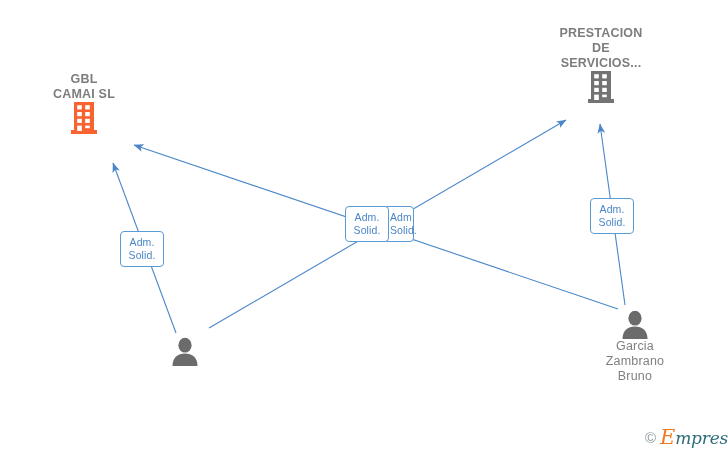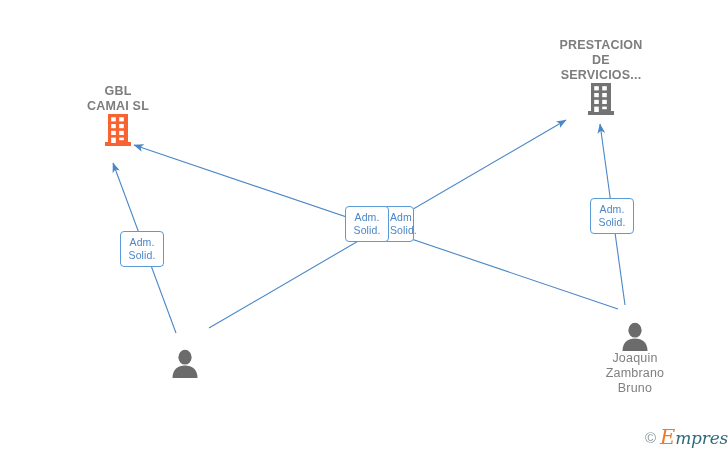--- a/index.html
+++ b/index.html
@@ -21,21 +21,20 @@
     position: absolute;
     left: 0;
     top: 0;
     width: 728px;
     height: 450px;
   }
   .node {
     position: absolute;
     text-align: center;
     user-select: none;
-    margin-top: 12px;
   }
   .node-label {
     font-size: 12.5px;
     line-height: 15px;
     color: #808080;
     letter-spacing: 0.2px;
     white-space: pre-line;
   }
   .company .node-label {
     font-weight: bold;
@@ -107,21 +106,21 @@
 
   <div class="edge-label" style="left:345px; top:206px; width:44px;">Adm.
 Solid.</div>
 
   <div class="edge-label" style="left:120px; top:231px; width:44px;">Adm.
 Solid.</div>
 
   <div class="edge-label" style="left:590px; top:198px; width:44px;">Adm.
 Solid.</div>
 
-  <div class="node company" style="left:58px; top:72px; width:120px;">
+  <div class="node company" style="left:24px; top:72px; width:120px;">
     <div class="node-label">GBL
 CAMAI  SL</div>
     <span class="icon-wrap">
       <svg width="26" height="32" viewBox="0 0 26 32" xmlns="http://www.w3.org/2000/svg">
         <rect x="3" y="0" width="20" height="29" fill="#f96332"></rect>
         <rect x="0" y="28" width="26" height="4" fill="#f96332"></rect>
         <rect x="6.2" y="3.2" width="4.6" height="4.2" fill="#ffffff"></rect>
         <rect x="14.2" y="3.2" width="4.6" height="4.2" fill="#ffffff"></rect>
         <rect x="6.2" y="10" width="4.6" height="4.2" fill="#ffffff"></rect>
         <rect x="14.2" y="10" width="4.6" height="4.2" fill="#ffffff"></rect>
@@ -162,21 +161,21 @@
     </span>
   </div>
 
   <div class="node person" style="left:575px; top:310px; width:120px;">
     <span class="icon-wrap">
       <svg width="30" height="29" viewBox="0 0 30 29" xmlns="http://www.w3.org/2000/svg">
         <ellipse cx="15" cy="8.2" rx="6.6" ry="7.4" fill="#6b6b6b"></ellipse>
         <path d="M2.5,29 C2.5,20.4 7.8,16.4 15,16.4 C22.2,16.4 27.5,20.4 27.5,29 Z" fill="#6b6b6b"></path>
       </svg>
     </span>
-    <div class="node-label">Joaquin
+    <div class="node-label">Garcia
 Zambrano
 Bruno</div>
   </div>
 
   <div class="watermark" style="left:645px; top:427px;">
     <span class="wm-c">©</span>
     <span class="wm-text"><span class="wm-e">E</span><span>mpresia</span></span>
   </div>
 
 </div>

